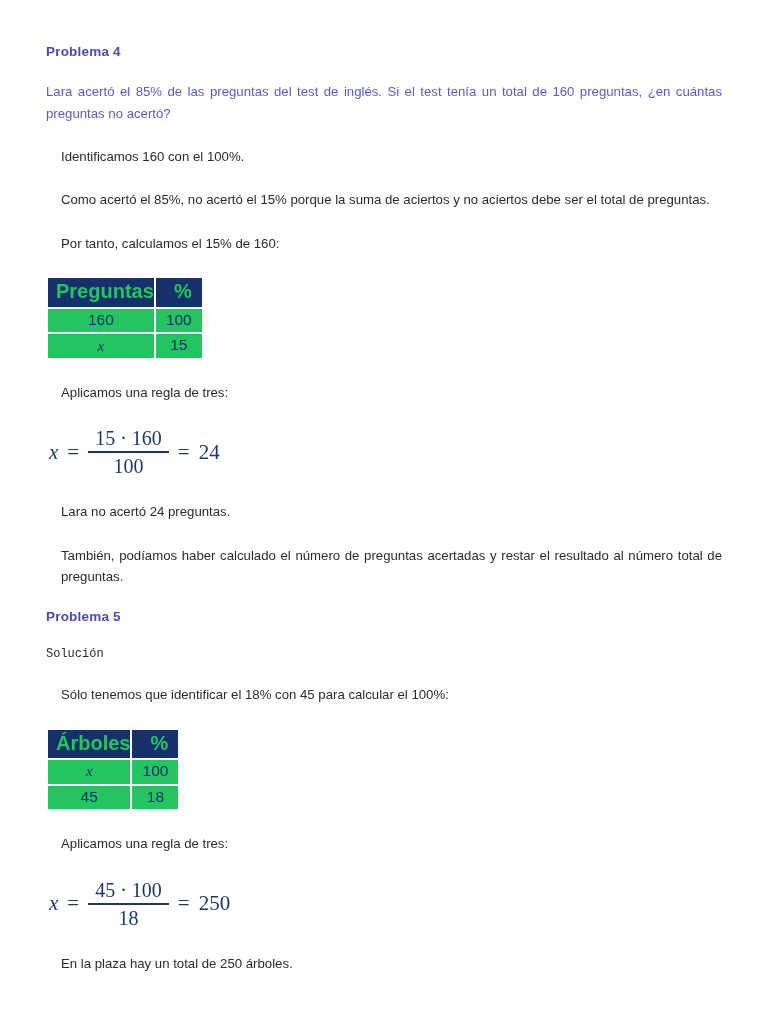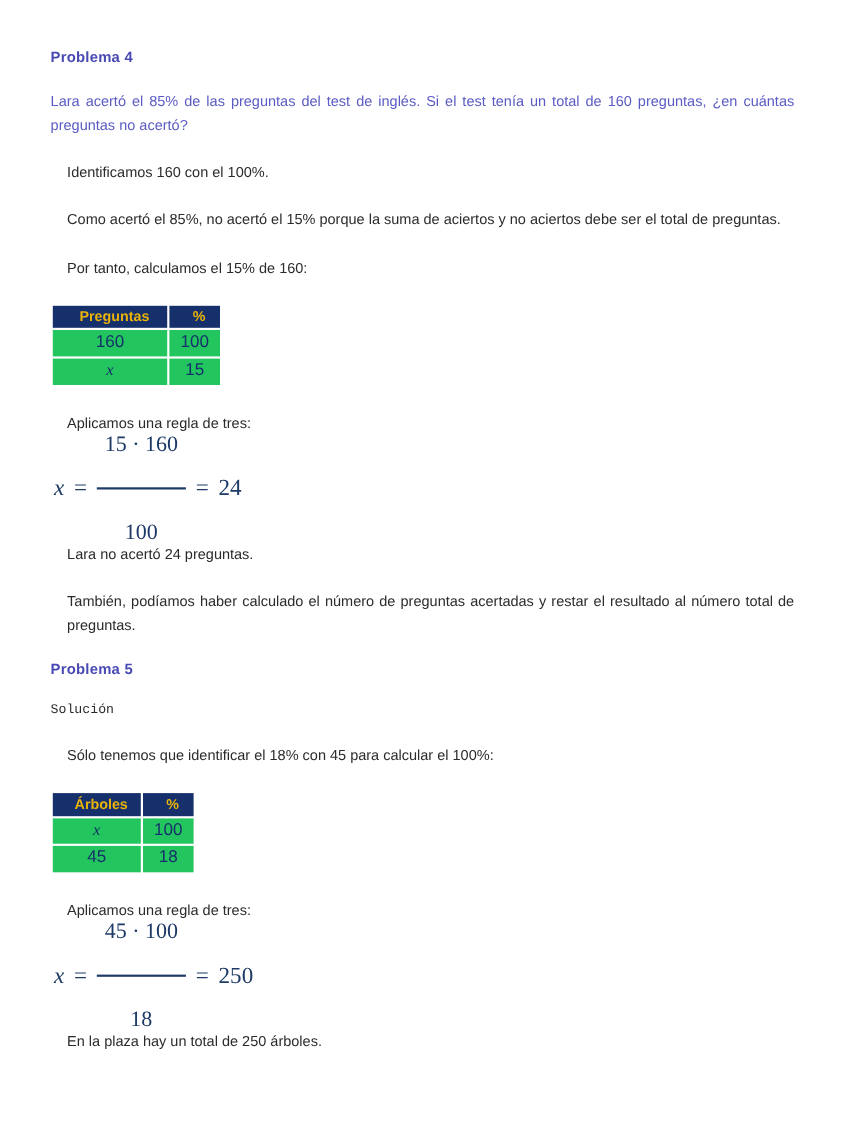--- a/index.html
+++ b/index.html
@@ -72,23 +72,23 @@
 
   
   table.prop-table {
     border-collapse: separate;
     border-spacing: 2px 2px;
     margin: 0 0 22px 0;
     table-layout: fixed;
   }
   table.prop-table th {
     background: #16306b;
-    color: #eab308;
-    font-family: "Liberation Sans", sans-serif;
-    font-size: 13px;
+    color: #22c55e;
+    font-family: "Liberation Sans", sans-serif;
+    font-size: 20px;
     font-weight: bold;
     text-align: center;
     padding: 2px 0 3px 8px;
     line-height: 1.18;
     white-space: nowrap;
   }
   table.prop-table td {
     background: #22c55e;
     color: #16306b;
     font-family: "Liberation Sans", sans-serif;
@@ -127,21 +127,20 @@
     font-size: 21px;
     margin: 0 9px;
     line-height: 1;
   }
   .formula .frac {
     display: inline-flex;
     flex-direction: column;
     align-items: center;
     justify-content: center;
     vertical-align: middle;
-    gap: 26px;
   }
   .formula .frac .num {
     font-size: 20px;
     padding: 0 7px 2px 7px;
     line-height: 1.1;
     white-space: nowrap;
   }
   .formula .frac .bar {
     width: 100%;
     height: 2px;

